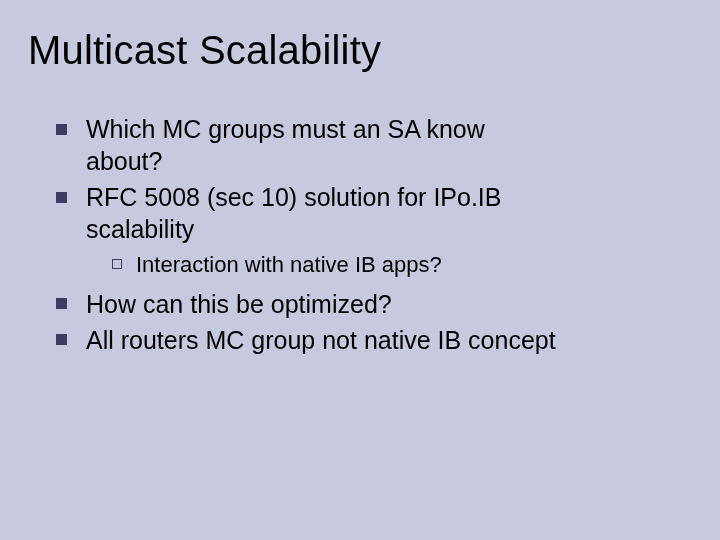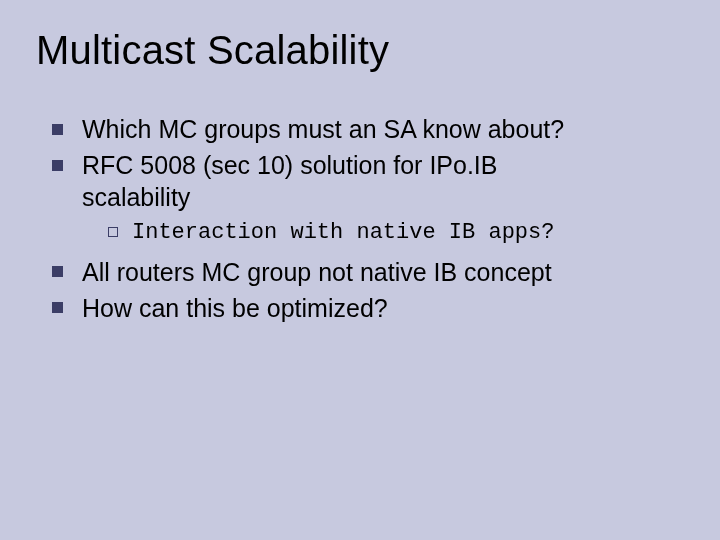--- a/index.html
+++ b/index.html
@@ -9,31 +9,31 @@
     height: 540px;
     background: #c7c9df;
     font-family: Arial, Helvetica, sans-serif;
     color: #000;
     overflow: hidden;
   }
   .slide {
     box-sizing: border-box;
     width: 608px;
     height: 540px;
-    padding: 28px 36px 0 36px;
+    padding: 28px 36px 0 28px;
   }
   .title {
     font-size: 40px;
     font-weight: 400;
     margin: 0 0 40px 0;
     letter-spacing: 0.2px;
   }
   ul.top {
     list-style: none;
-    margin: 0;
+    margin: 12px;
     padding: 0 0 0 16px;
   }
   ul.top > li {
     position: relative;
     padding-left: 30px;
     font-size: 25px;
     line-height: 1.28;
     margin-bottom: 4px;
   }
   ul.top > li::before {
@@ -42,21 +42,20 @@
     left: 0;
     top: 0.42em;
     width: 11px;
     height: 11px;
     background: #3b3d66;
   }
   ul.sub {
     list-style: none;
     margin: 6px 0 8px 0;
     padding: 0 0 0 26px;
-    font-family: Liberation Mono, monospace;
   }
   ul.sub > li {
     position: relative;
     padding-left: 24px;
     font-size: 22px;
     line-height: 1.3;
   }
   ul.sub > li::before {
     content: "";
     position: absolute;
@@ -81,19 +80,19 @@
     </li>
     <li>
       <span>RFC 5008 (sec 10) solution for IPo.IB scalability</span>
       <ul class="sub">
         <li>
           <span>Interaction with native IB apps?</span>
         </li>
       </ul>
     </li>
     <li>
-      <span>All routers MC group not native IB concept</span>
+      <span>How can this be optimized?</span>
     </li>
     <li>
-      <span>How can this be optimized?</span>
+      <span>All routers MC group not native IB concept</span>
     </li>
   </ul>
 </div>
 
 </body></html>

